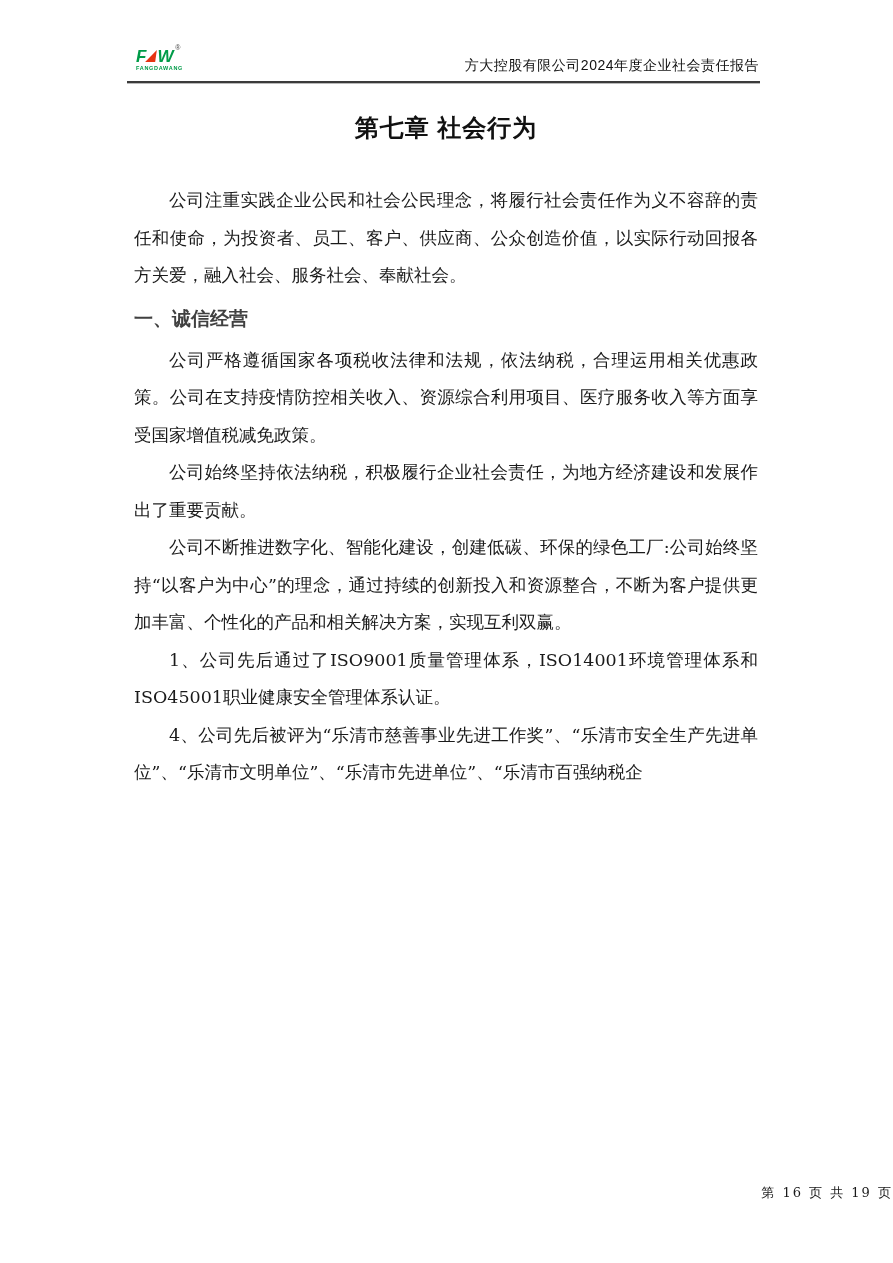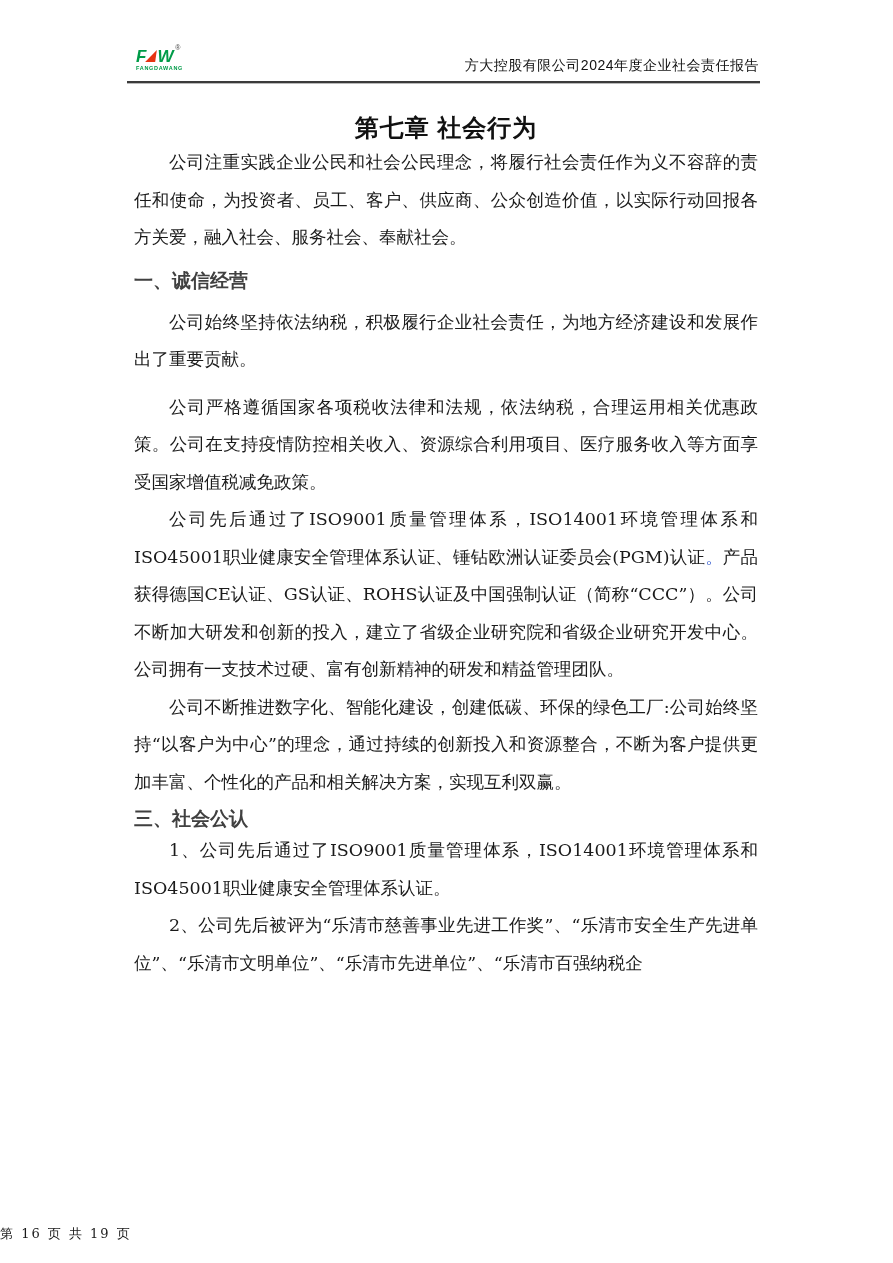--- a/index.html
+++ b/index.html
@@ -55,34 +55,34 @@
   .chapter-title {
     margin: 12px 0 0; text-align: center;
     font-family: "Liberation Sans", sans-serif; font-weight: 700;
     font-size: 24px; letter-spacing: 1px; color: #111;
   }
   p.body {
     margin: 0; text-indent: 2em;
     font-size: 17.5px; line-height: 37.5px;
     text-align: justify; text-justify: inter-ideograph;
   }
-  p.intro { }
+  p.intro { margin-top: 38px; }
   h2.sec {
     font-family: "Liberation Sans", sans-serif; font-weight: 700;
     font-size: 19px; line-height: 27px; color: #404040;
     margin: 10px 0 10px;
   }
   h2.sec.tight { margin: 4px 0 0; }
   p.after-heading { margin-top: 10px; }
   .blue-punct { color: #2952cc; }
 
   
   .footer {
     position: absolute; left: 0; right: 0; top: 1184px;
-    text-align: left; font-size: 13px; letter-spacing: 2px; color: #1a1a1a; margin-top: 41px;
+    text-align: right; font-size: 13px; letter-spacing: 2px; color: #1a1a1a;
   }
 </style>
 </head>
 <body>
 
 <div class="page">
 
   <div class="header">
     <div class="logo">
       <span class="logo-row">
@@ -95,27 +95,25 @@
   </div>
   <div class="header-rule"></div>
 
   <div class="content">
 
     <h1 class="chapter-title">第七章 社会行为</h1>
 
     <p class="body intro">公司注重实践企业公民和社会公民理念，将履行社会责任作为义不容辞的责任和使命，为投资者、员工、客户、供应商、公众创造价值，以实际行动回报各方关爱，融入社会、服务社会、奉献社会。</p>
 
     <h2 class="sec">一、诚信经营</h2>
+    <p class="body after-heading">公司严格遵循国家各项税收法律和法规，依法纳税，合理运用相关优惠政策。公司在支持疫情防控相关收入、资源综合利用项目、医疗服务收入等方面享受国家增值税减免政策。</p>
     <p class="body">公司始终坚持依法纳税，积极履行企业社会责任，为地方经济建设和发展作出了重要贡献。</p>
-    <p class="body after-heading">公司严格遵循国家各项税收法律和法规，依法纳税，合理运用相关优惠政策。公司在支持疫情防控相关收入、资源综合利用项目、医疗服务收入等方面享受国家增值税减免政策。</p>
-    <p class="body"><span>公司先后通过了ISO9001质量管理体系，ISO14001环境管理体系和ISO45001职业健康安全管理体系认证、锤钻欧洲认证委员会(PGM)认证</span><span class="blue-punct">。</span><span>产品获得德国CE认证、GS认证、ROHS认证及中国强制认证（简称“CCC”）。公司不断加大研发和创新的投入，建立了省级企业研究院和省级企业研究开发中心。公司拥有一支技术过硬、富有创新精神的研发和精益管理团队。</span></p>
     <p class="body">公司不断推进数字化、智能化建设，创建低碳、环保的绿色工厂:公司始终坚持“以客户为中心”的理念，通过持续的创新投入和资源整合，不断为客户提供更加丰富、个性化的产品和相关解决方案，实现互利双赢。</p>
 
 
-    <h2 class="sec tight">三、社会公认</h2>
     <p class="body">1、公司先后通过了ISO9001质量管理体系，ISO14001环境管理体系和ISO45001职业健康安全管理体系认证。</p>
-    <p class="body">2、公司先后被评为“乐清市慈善事业先进工作奖”、“乐清市安全生产先进单位”、“乐清市文明单位”、“乐清市先进单位”、“乐清市百强纳税企</p>
+    <p class="body">4、公司先后被评为“乐清市慈善事业先进工作奖”、“乐清市安全生产先进单位”、“乐清市文明单位”、“乐清市先进单位”、“乐清市百强纳税企</p>
 
   </div>
 
   <div class="footer">第 16 页 共 19 页</div>
 
 </div>
 
 </body></html>

